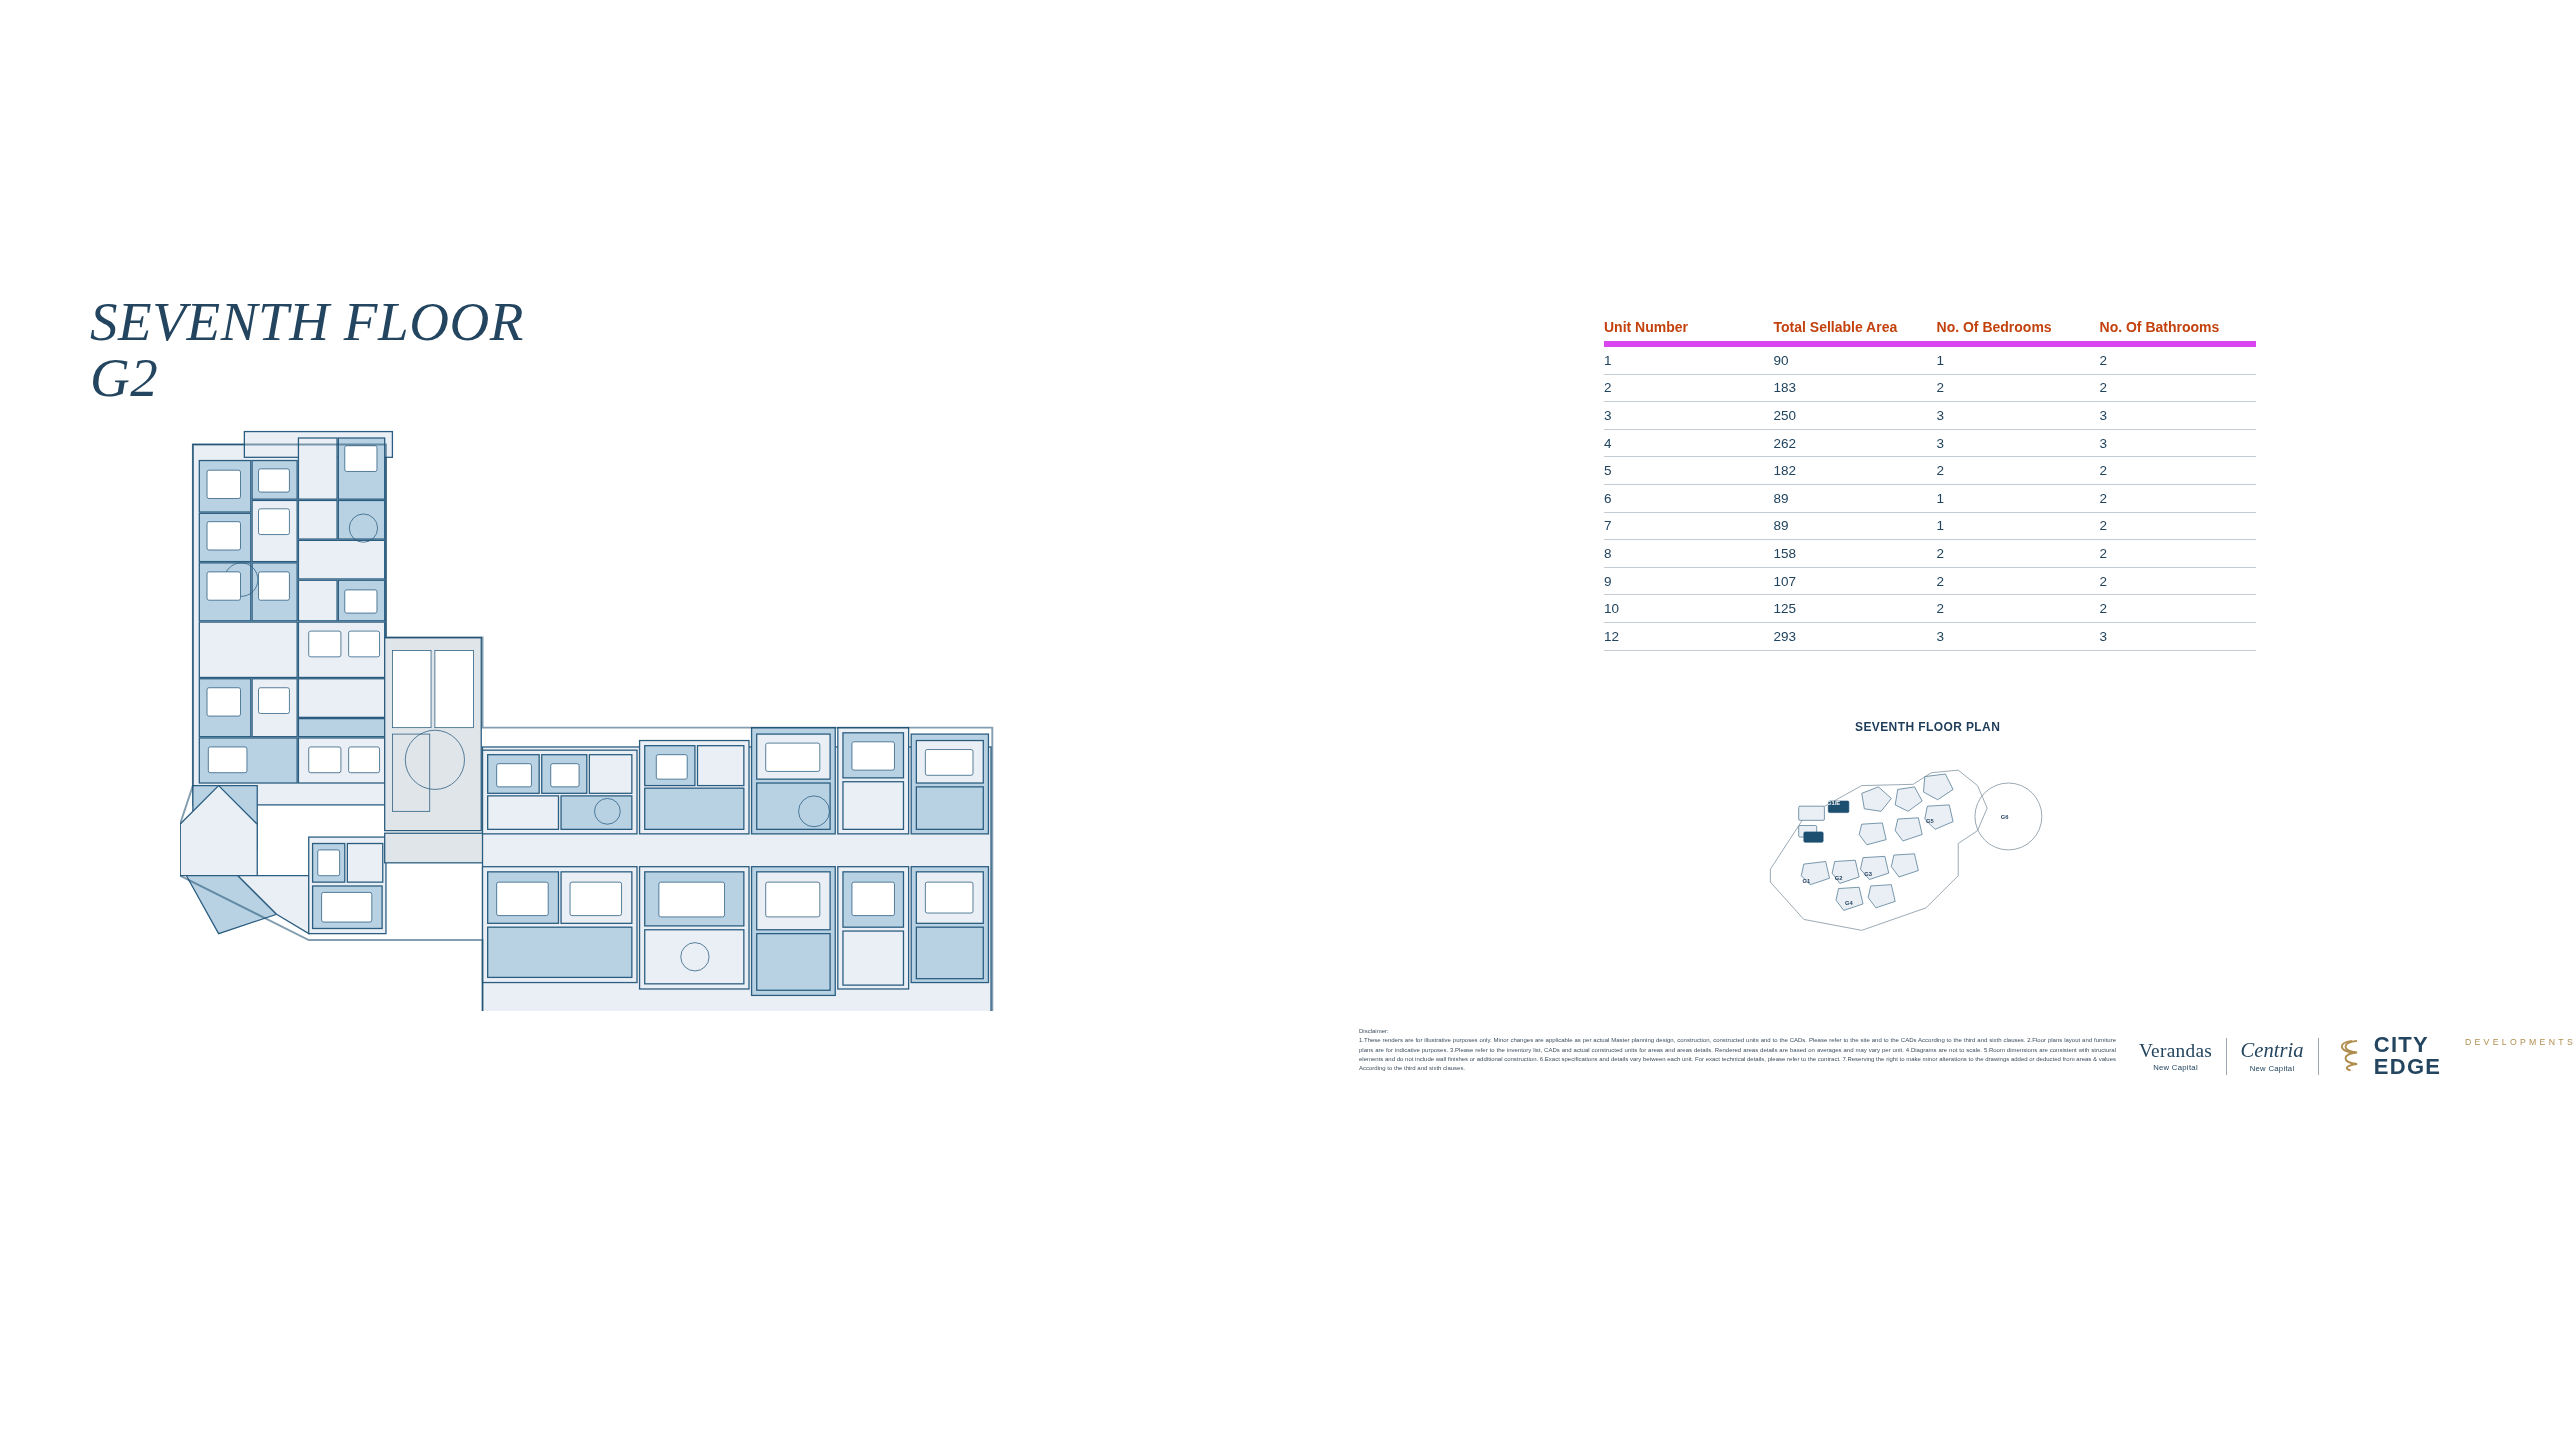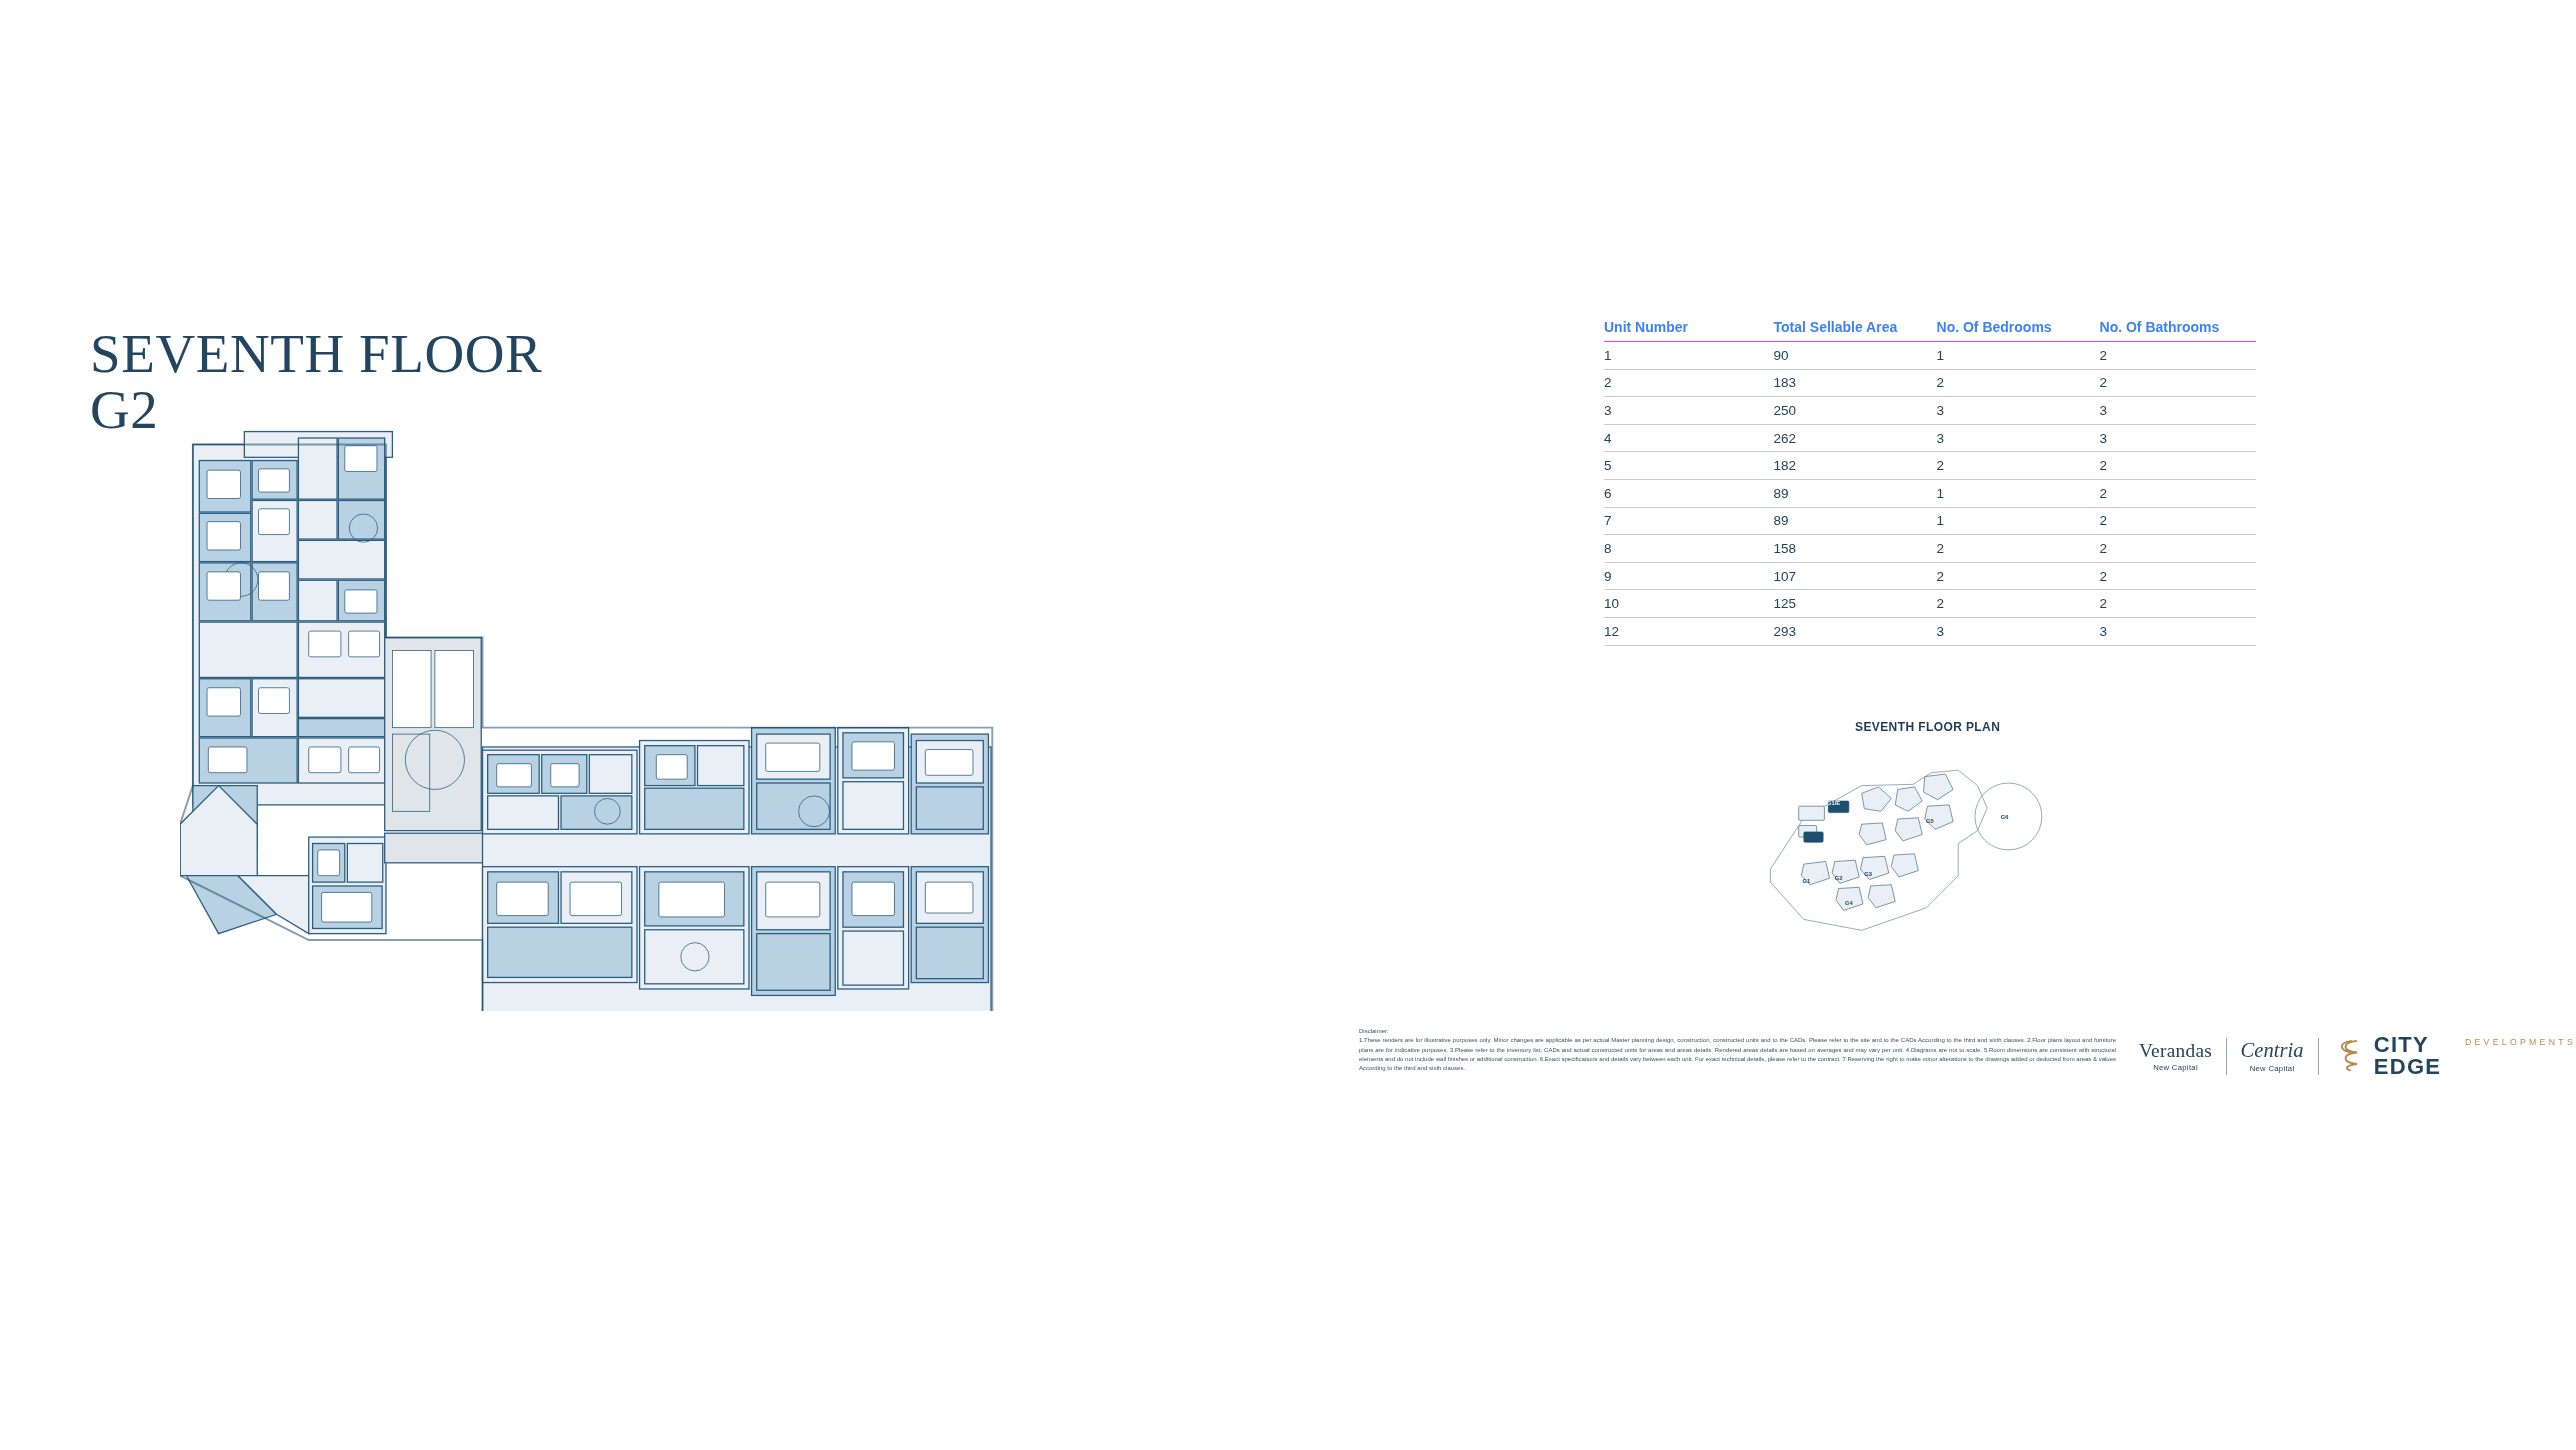--- a/index.html
+++ b/index.html
@@ -13,22 +13,23 @@
     position: relative;
     font-family: "Liberation Sans", sans-serif;
     color: #1d3c5a;
     overflow: hidden;
   }
 
   
   #title-block {
     position: absolute;
     left: 90px;
-    top: 326px;
+    top: 294px;
     line-height: 1.02;
+    font-style: italic;
   }
   #title-block .t-line {
     font-family: "Liberation Serif", serif;
     font-size: 55px;
     letter-spacing: 0.6px;
     color: #23455f;
     font-weight: 400;
     white-space: nowrap;
   }
 
@@ -53,22 +54,22 @@
     border-collapse: collapse;
     width: 100%;
     font-size: 13.5px;
     color: #20445e;
   }
   #unit-table th {
     text-align: left;
     font-weight: 700;
     font-size: 14px;
     padding: 2.6px 0 6.4px 0;
-    border-bottom: 1px solid #d946ef;
-    color: #3b82f6;
+    border-bottom: 6px solid #d946ef;
+    color: #c2410c;
   }
   #unit-table td {
     padding: 5.8px 0 5.8px 0;
     border-bottom: 0.6px solid #c3ccd4;
     font-weight: 400;
   }
   #unit-table th.c0, #unit-table td.c0 { width: 26%; }
   #unit-table th.c1, #unit-table td.c1 { width: 25%; }
   #unit-table th.c2, #unit-table td.c2 { width: 25%; }
   #unit-table th.c3, #unit-table td.c3 { width: 24%; }

